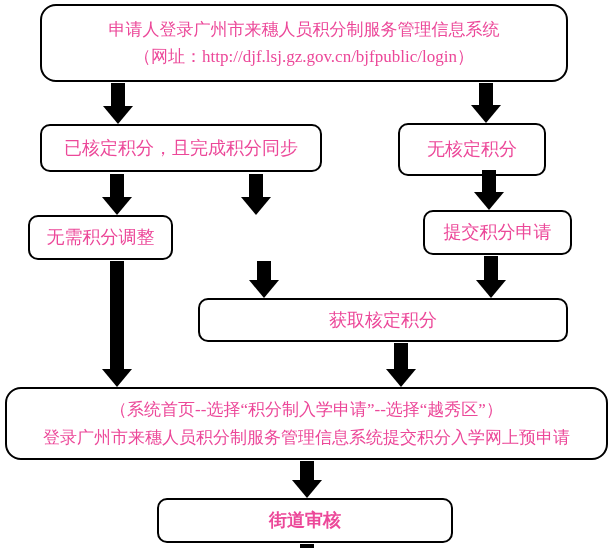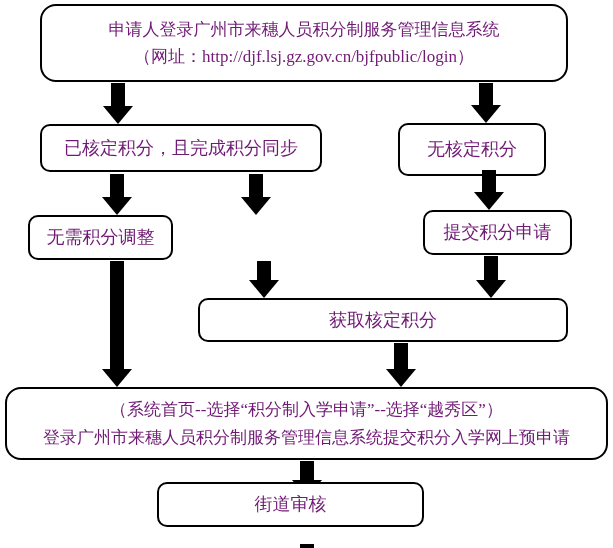--- a/index.html
+++ b/index.html
@@ -7,21 +7,21 @@
     padding: 0;
     background: #ffffff;
   }
   .canvas {
     position: relative;
     width: 613px;
     height: 548px;
     background: #ffffff;
     overflow: hidden;
     font-family: "Liberation Serif", "DejaVu Serif", serif;
-    color: #701a75;
+    color: #ec4899;
   }
   .node {
     position: absolute;
     box-sizing: border-box;
     border: 2px solid #000000;
     background: #ffffff;
     display: flex;
     flex-direction: column;
     align-items: center;
     justify-content: center;
@@ -140,19 +140,19 @@
   <div class="node r-lg" style="left:5px; top:387px; width:603px; height:73px;">
     <div class="line small-text">（系统首页--选择“积分制入学申请”--选择“越秀区”）</div>
     <div class="line small-text">登录广州市来穗人员积分制服务管理信息系统提交积分入学网上预申请</div>
   </div>
 
   <div class="arrow" style="left:292px; top:461px; height:37px;">
     <div class="shaft"></div>
     <div class="head"></div>
   </div>
 
-  <div class="node r-sm" style="left:157px; top:482px; width:267px; height:45px;">
+  <div class="node r-sm" style="left:157px; top:498px; width:296px; height:45px;font-weight:bold;">
     <div class="line">街道审核</div>
   </div>
 
   <div class="stub" style="left:300px; top:544px; width:14px; height:4px;"></div>
 
 </div>
 
 </body></html>

